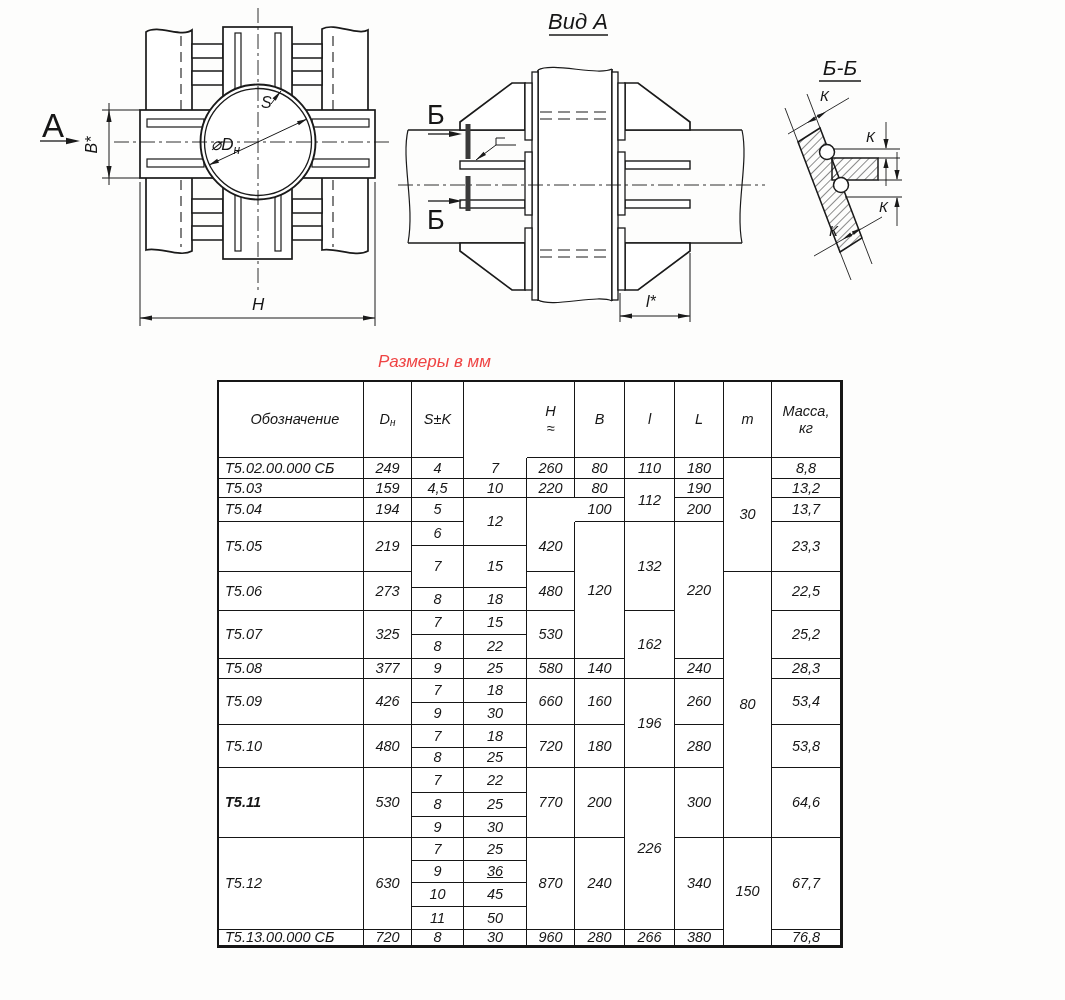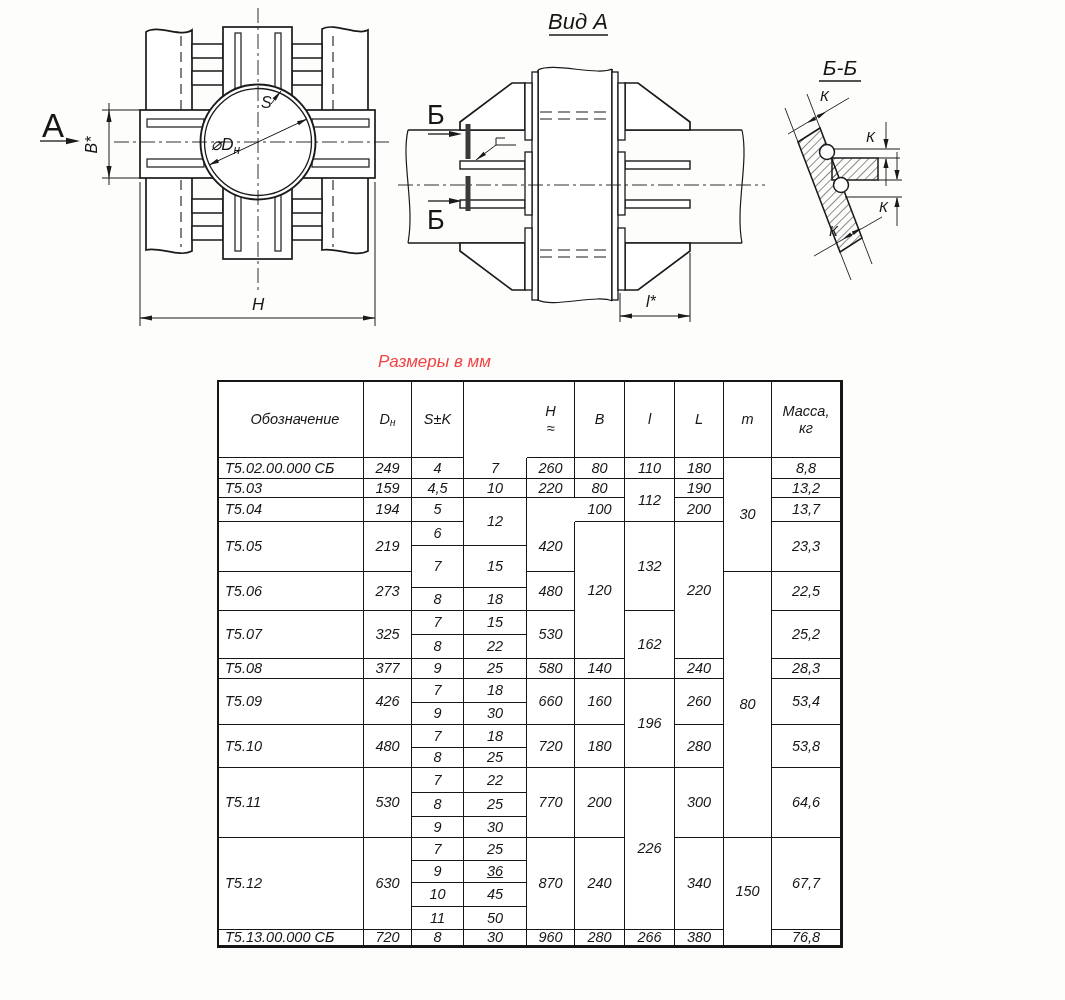--- a/index.html
+++ b/index.html
@@ -272,21 +272,21 @@
 кг</div>
       <div class="cell left" style="grid-area: 2 / 1 / span 1;">Т5.02.00.000 СБ</div>
       <div class="cell left" style="grid-area: 3 / 1 / span 1;">Т5.03</div>
       <div class="cell left" style="grid-area: 4 / 1 / span 1;">Т5.04</div>
       <div class="cell left" style="grid-area: 5 / 1 / span 2;">Т5.05</div>
       <div class="cell left" style="grid-area: 7 / 1 / span 2;">Т5.06</div>
       <div class="cell left" style="grid-area: 9 / 1 / span 2;">Т5.07</div>
       <div class="cell left" style="grid-area: 11 / 1 / span 1;">Т5.08</div>
       <div class="cell left" style="grid-area: 12 / 1 / span 2;">Т5.09</div>
       <div class="cell left" style="grid-area: 14 / 1 / span 2;">Т5.10</div>
-      <div class="cell left" style="grid-area: 16 / 1 / span 3;">Т5.11</div>
+      <div class="cell left" style="grid-area: 16 / 1 / span 3; font-weight: bold;">Т5.11</div>
       <div class="cell left" style="grid-area: 19 / 1 / span 4;">Т5.12</div>
       <div class="cell left" style="grid-area: 23 / 1 / span 1; text-align: center;">Т5.13.00.000 СБ</div>
       <div class="cell" style="grid-area: 2 / 2 / span 1;">249</div>
       <div class="cell" style="grid-area: 3 / 2 / span 1;">159</div>
       <div class="cell" style="grid-area: 4 / 2 / span 1;">194</div>
       <div class="cell" style="grid-area: 5 / 2 / span 2;">219</div>
       <div class="cell" style="grid-area: 7 / 2 / span 2;">273</div>
       <div class="cell" style="grid-area: 9 / 2 / span 2;">325</div>
       <div class="cell" style="grid-area: 11 / 2 / span 1;">377</div>
       <div class="cell" style="grid-area: 12 / 2 / span 2;">426</div>

